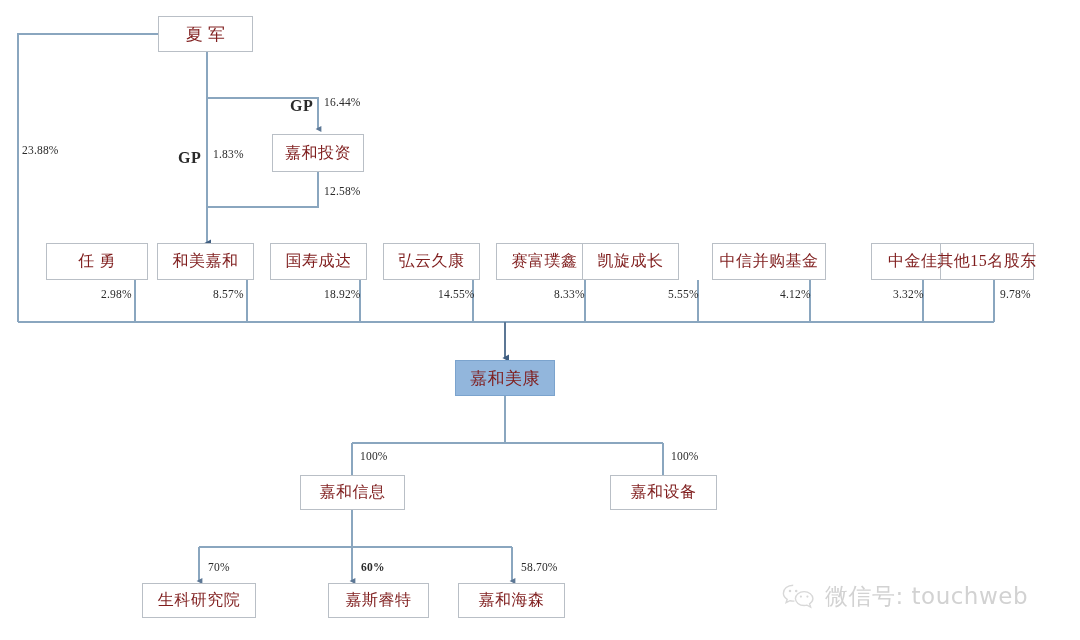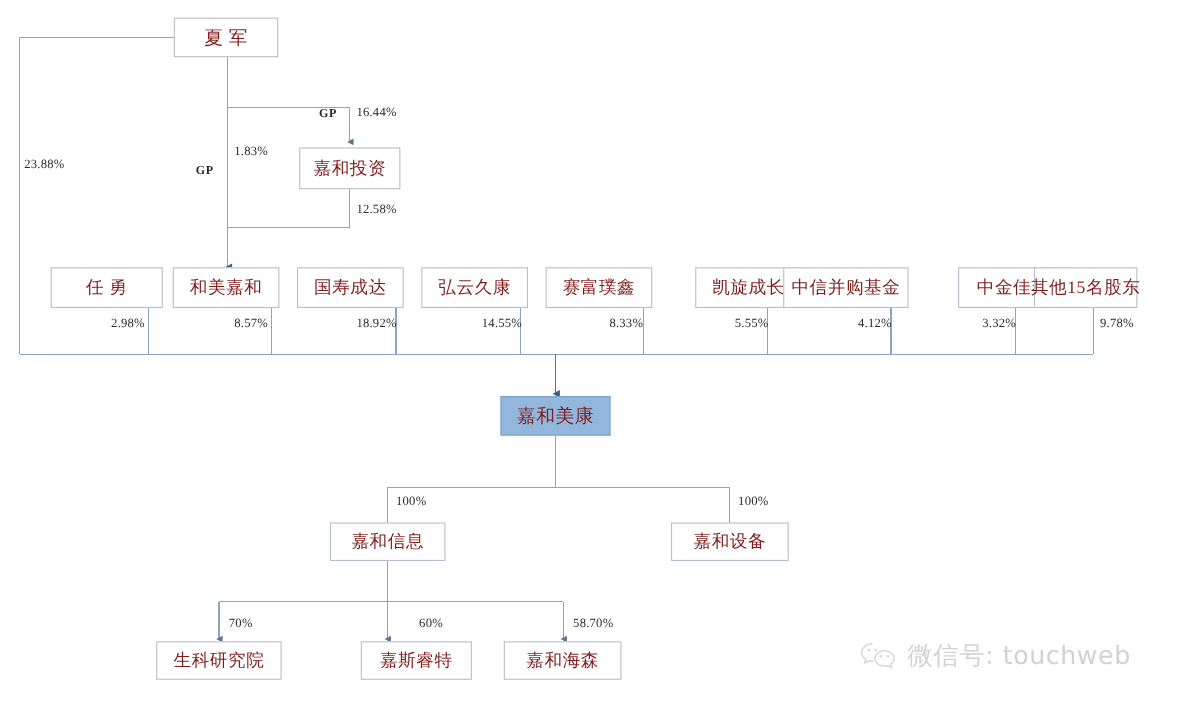--- a/index.html
+++ b/index.html
@@ -50,21 +50,21 @@
   .edge-label {
     position: absolute;
     font-family: "Liberation Serif", "DejaVu Serif", serif;
     font-size: 11.5px;
     color: #2a2a2a;
     white-space: nowrap;
     letter-spacing: 0.2px;
   }
   .edge-label.gp {
     font-weight: bold;
-    font-size: 11px;
+    font-size: 16px;
     letter-spacing: 0.5px;
   }
   .watermark {
     position: absolute;
     display: flex;
     align-items: center;
     gap: 9px;
     color: #d2d2d2;
     font-family: "DejaVu Sans", "Liberation Sans", sans-serif;
     font-size: 23px;
@@ -135,59 +135,59 @@
 
   <div class="node node-l1" style="left:158px; top:16px; width:95px; height:36px;">夏 军</div>
 
   <div class="node node-l2" style="left:272px; top:134px; width:92px; height:38px;">嘉和投资</div>
 
   <div class="node node-l2" style="left:46px; top:243px; width:102px; height:37px;">任 勇</div>
   <div class="node node-l2" style="left:157px; top:243px; width:97px; height:37px;">和美嘉和</div>
   <div class="node node-l2" style="left:270px; top:243px; width:97px; height:37px;">国寿成达</div>
   <div class="node node-l2" style="left:383px; top:243px; width:97px; height:37px;">弘云久康</div>
   <div class="node node-l2" style="left:496px; top:243px; width:97px; height:37px;">赛富璞鑫</div>
-  <div class="node node-l2" style="left:632px; top:243px; width:97px; height:37px;">凯旋成长</div>
+  <div class="node node-l2" style="left:582px; top:243px; width:97px; height:37px;">凯旋成长</div>
   <div class="node node-l2" style="left:712px; top:243px; width:114px; height:37px;">中信并购基金</div>
   <div class="node node-l2" style="left:832px; top:243px; width:100px; height:37px;margin-left:39px;">中金佳泰</div>
   <div class="node node-l2" style="left:940px; top:243px; width:94px; height:37px;">其他15名股东</div>
 
   <div class="node node-l3 highlight" style="left:455px; top:360px; width:100px; height:36px;">嘉和美康</div>
 
   <div class="node node-l4" style="left:300px; top:475px; width:105px; height:35px;">嘉和信息</div>
   <div class="node node-l4" style="left:610px; top:475px; width:107px; height:35px;">嘉和设备</div>
 
   <div class="node node-l4" style="left:142px; top:583px; width:114px; height:35px;">生科研究院</div>
   <div class="node node-l4" style="left:300px; top:583px; width:101px; height:35px;margin-left:28px;">嘉斯睿特</div>
   <div class="node node-l4" style="left:458px; top:583px; width:107px; height:35px;">嘉和海森</div>
 
   <div class="edge-label" style="left:22px; top:144px;">23.88%</div>
 
   <div class="edge-label gp" style="left:178px; top:149px;">GP</div>
-  <div class="edge-label" style="left:213px; top:132px;">1.83%</div>
+  <div class="edge-label" style="left:213px; top:148px;">1.83%</div>
 
   <div class="edge-label gp" style="left:290px; top:97px;">GP</div>
   <div class="edge-label" style="left:324px; top:96px;">16.44%</div>
 
   <div class="edge-label" style="left:324px; top:185px;">12.58%</div>
 
   <div class="edge-label" style="left:101px; top:288px;">2.98%</div>
   <div class="edge-label" style="left:213px; top:288px;">8.57%</div>
   <div class="edge-label" style="left:324px; top:288px;">18.92%</div>
   <div class="edge-label" style="left:438px; top:288px;">14.55%</div>
   <div class="edge-label" style="left:554px; top:288px;">8.33%</div>
   <div class="edge-label" style="left:668px; top:288px;">5.55%</div>
   <div class="edge-label" style="left:780px; top:288px;">4.12%</div>
   <div class="edge-label" style="left:893px; top:288px;">3.32%</div>
   <div class="edge-label" style="left:1000px; top:288px;">9.78%</div>
 
   <div class="edge-label" style="left:360px; top:450px;">100%</div>
   <div class="edge-label" style="left:671px; top:450px;">100%</div>
 
   <div class="edge-label" style="left:208px; top:561px;">70%</div>
-  <div class="edge-label" style="left:381px; top:561px;">60%</div>
+  <div class="edge-label" style="left:361px; top:561px;font-weight:bold;">60%</div>
   <div class="edge-label" style="left:521px; top:561px;">58.70%</div>
 
   <div class="watermark" style="left:782px; top:581px;">
     <span style="display:inline-block;width:34px;height:28px;">
       <svg width="34" height="28" viewBox="0 0 34 28" xmlns="http://www.w3.org/2000/svg">
         <g fill="none" stroke="#d8d8d8" stroke-width="1.4">
           <path d="M11.2,2.2 C5.6,2.2 1.4,5.9 1.4,10.2 C1.4,12.7 2.9,14.9 5.2,16.3 L4.1,19.7 L8.0,17.7 C9.0,17.95 10.1,18.1 11.2,18.1 C11.6,18.1 12.0,18.08 12.4,18.04"></path>
           <path d="M22.1,8.6 C17.3,8.6 13.4,11.8 13.4,15.6 C13.4,19.4 17.3,22.5 22.1,22.5 C23.1,22.5 24.1,22.37 25.0,22.14 L28.6,24.0 L27.6,20.8 C29.6,19.55 30.9,17.7 30.9,15.6 C30.9,11.8 26.9,8.6 22.1,8.6 Z"></path>
         </g>
         <g fill="#d8d8d8">

